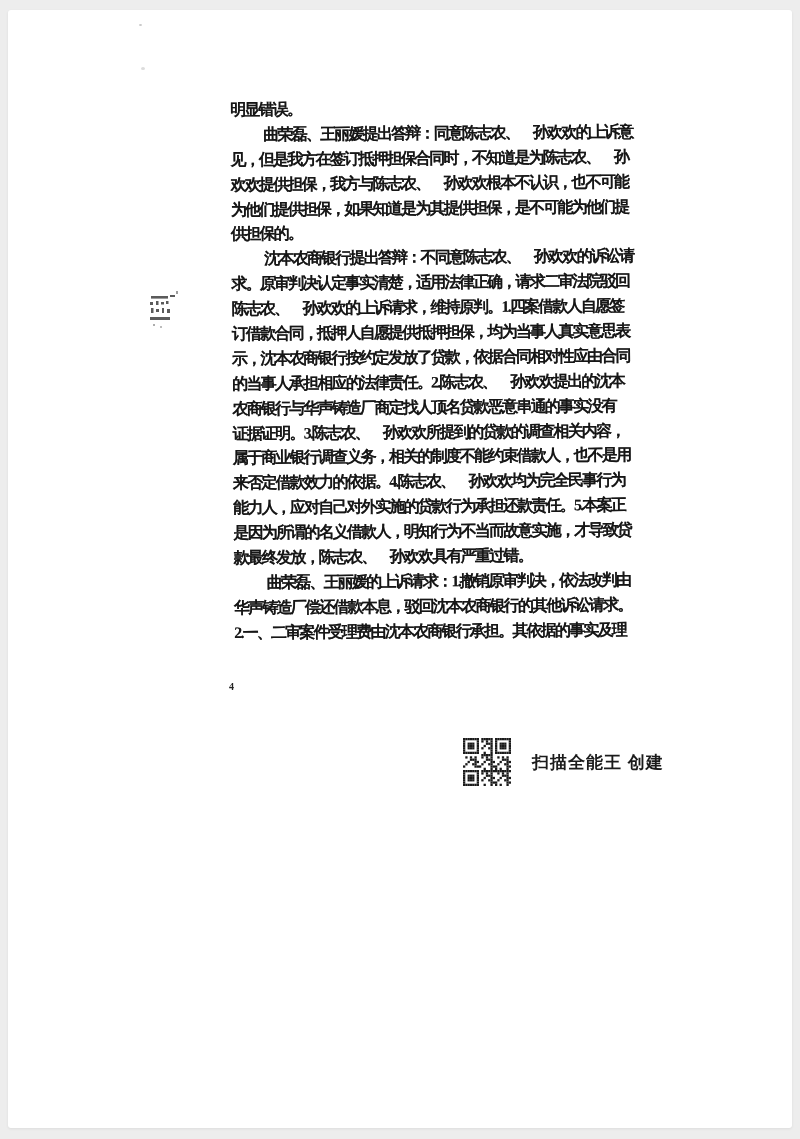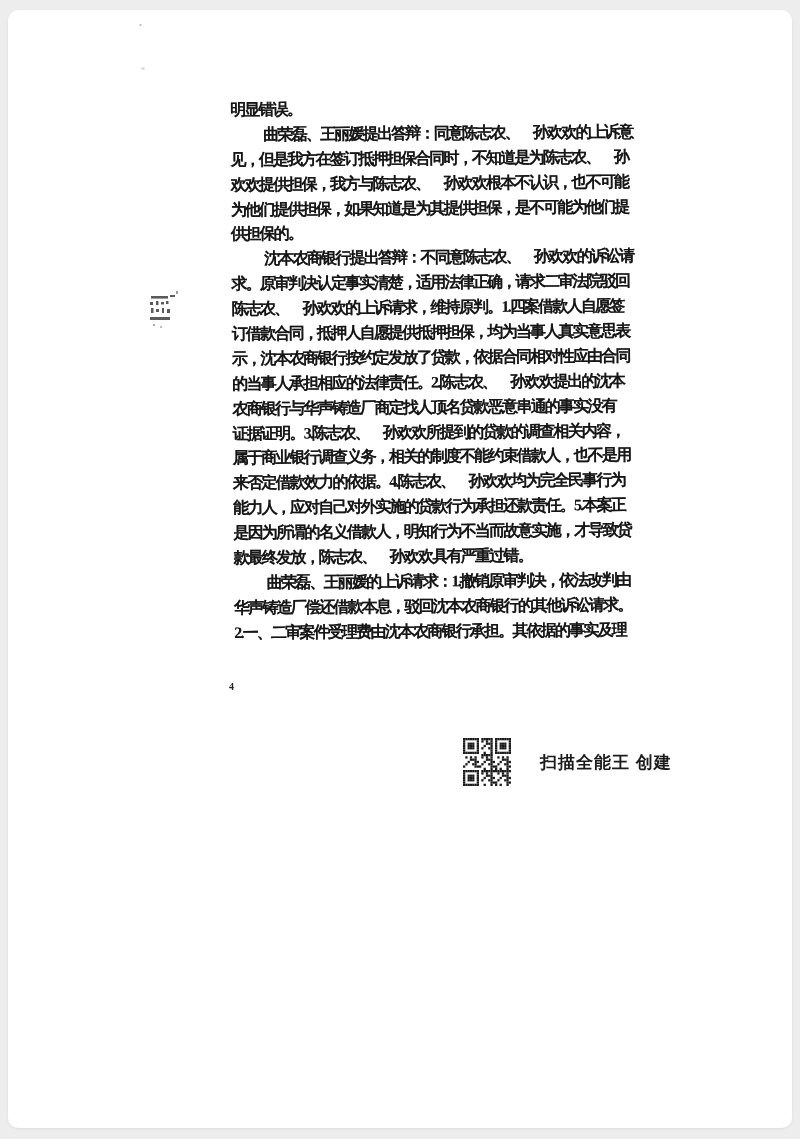--- a/index.html
+++ b/index.html
@@ -14,21 +14,21 @@
     overflow: hidden;
     font-family: "Liberation Serif", "DejaVu Serif", serif;
   }
   .paper {
     position: absolute;
     left: 8px;
     top: 10px;
     width: 784px;
     height: 1118px;
     background: #ffffff;
-    border-radius: 10px;
+    border-radius: 3px;
     box-shadow: 0 1px 3px rgba(0,0,0,0.07);
   }
   
   .text-block {
     position: absolute;
     left: 222px;
     top: 88px;
     width: 402px;
     font-family: "Liberation Serif", "DejaVu Serif", serif;
     font-weight: 700;
@@ -67,21 +67,21 @@
     width: 48px;
     height: 48px;
     flex: 0 0 auto;
   }
   .qr-box svg {
     width: 100%;
     height: 100%;
     display: block;
   }
   .qr-caption {
-    margin-left: 29px;
+    margin-left: 21px;
     font-family: "Liberation Sans", "DejaVu Sans", sans-serif;
     font-weight: 700;
     font-size: 17px;
     color: #1b1b1b;
     letter-spacing: 1px;
     white-space: nowrap;
   }
   .ink-stamp {
     position: absolute;
     left: 139px;

